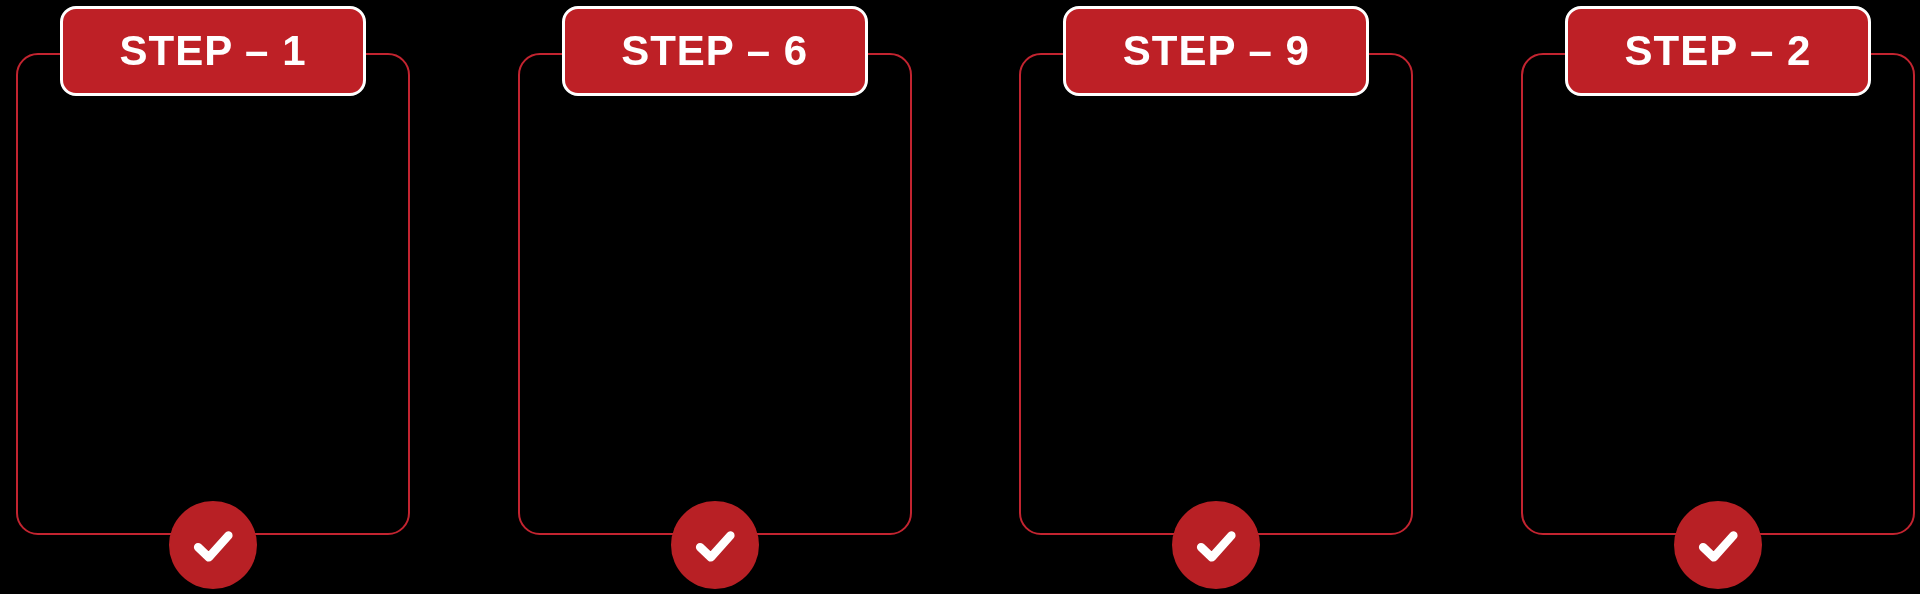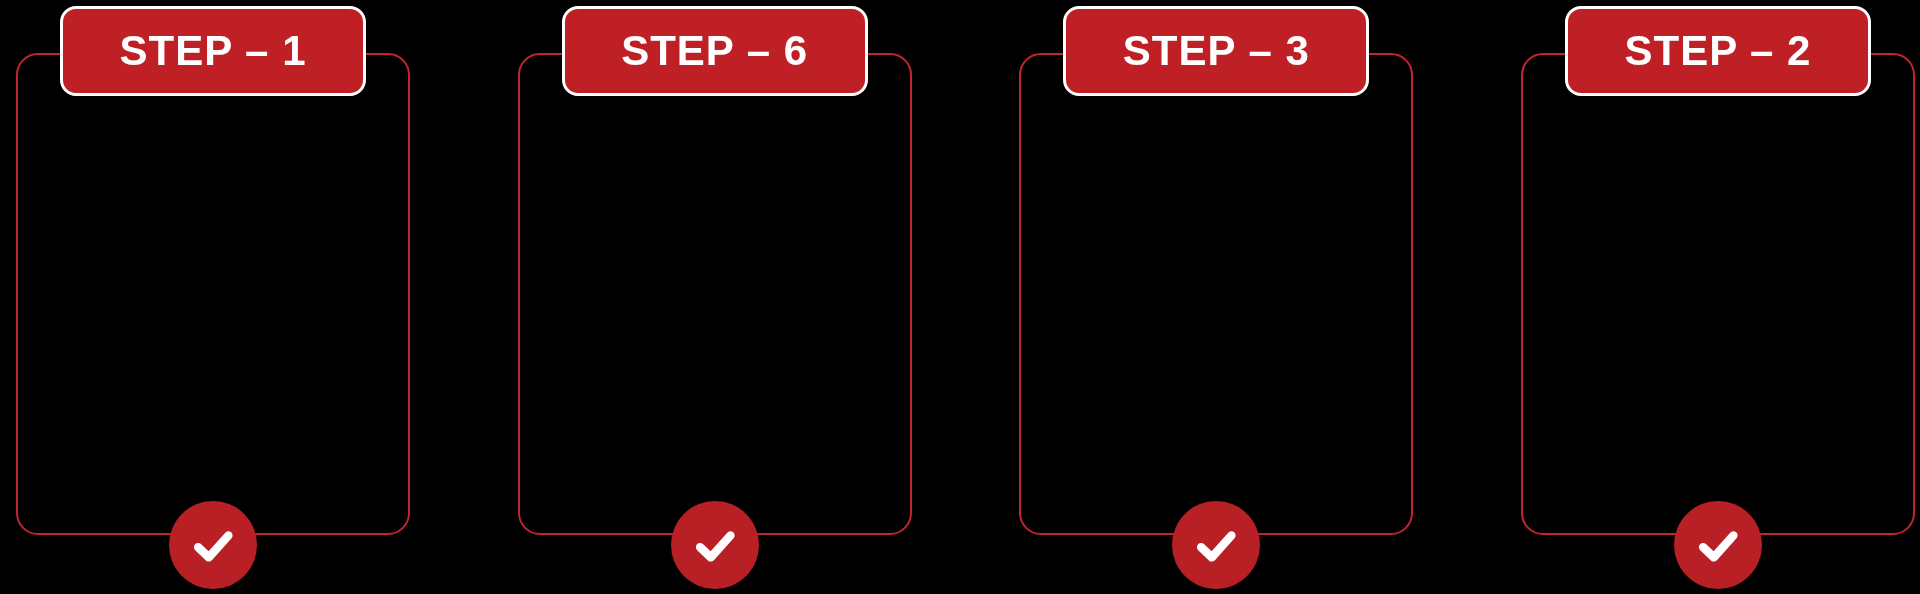--- a/index.html
+++ b/index.html
@@ -100,21 +100,21 @@
     <div class="badge">STEP – 6</div>
     <div class="check-circle">
       <svg viewBox="0 0 24 24" fill="none">
         <path d="M5.6 12.9 L10.2 17.3 L18.6 7.9" stroke="#FFFFFF" stroke-width="3.6" stroke-linecap="round" stroke-linejoin="round"></path>
       </svg>
     </div>
   </div>
 
   <div class="step">
     <div class="box"></div>
-    <div class="badge">STEP – 3</div>
+    <div class="badge">STEP – 9</div>
     <div class="check-circle">
       <svg viewBox="0 0 24 24" fill="none">
         <path d="M5.6 12.9 L10.2 17.3 L18.6 7.9" stroke="#FFFFFF" stroke-width="3.6" stroke-linecap="round" stroke-linejoin="round"></path>
       </svg>
     </div>
   </div>
 
   <div class="step">
     <div class="box"></div>
     <div class="badge">STEP – 2</div>

